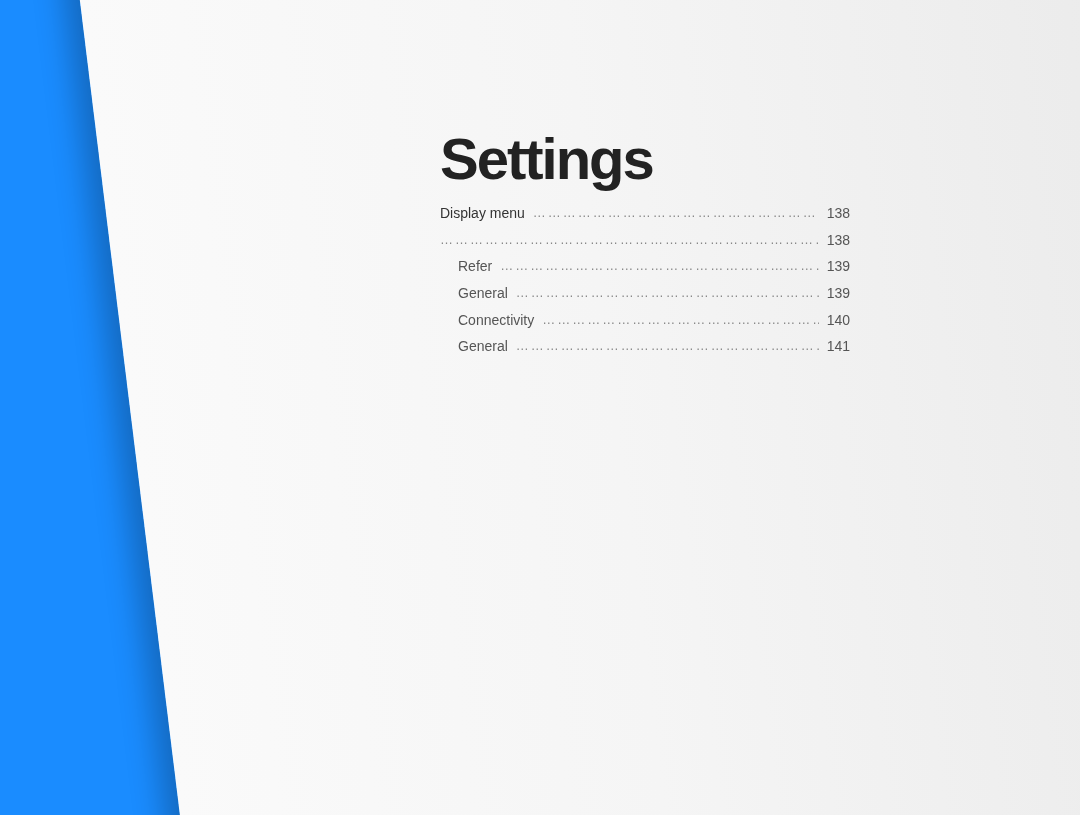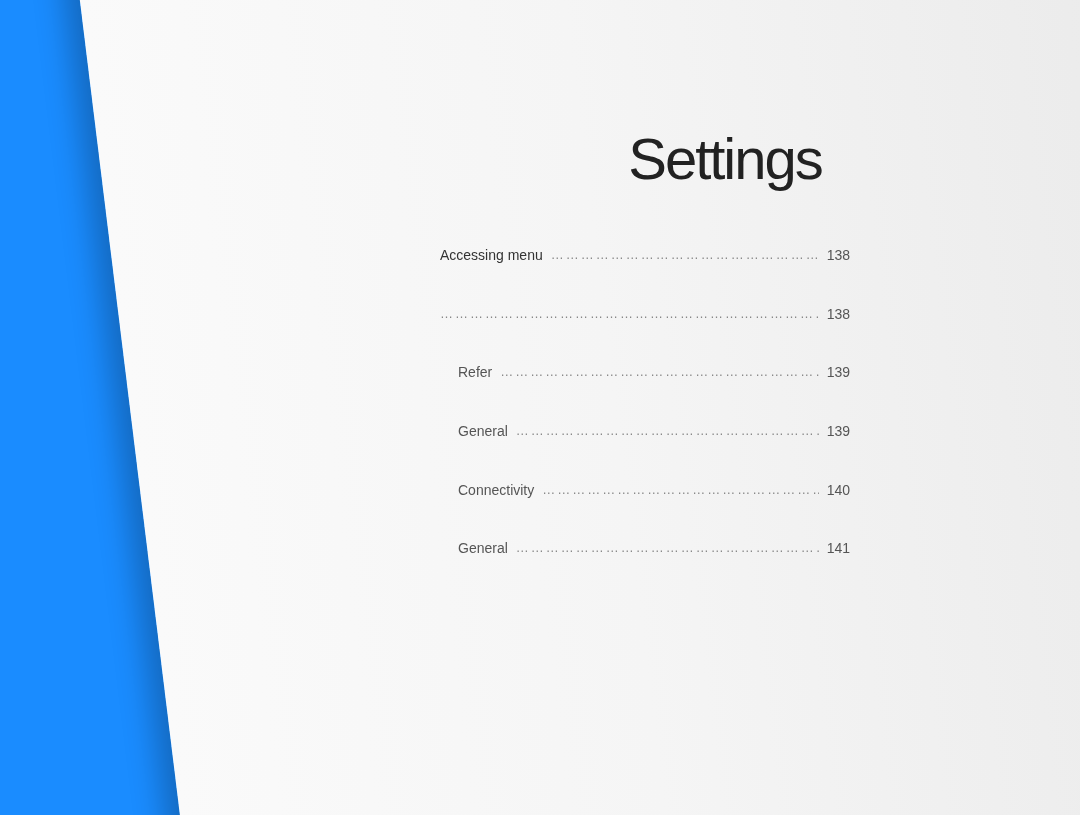--- a/index.html
+++ b/index.html
@@ -28,26 +28,25 @@
     }
     .content {
       position: absolute;
       top: 125px;
       left: 440px;
       width: 570px;
       color: #333;
     }
     .title {
       font-size: 58px;
-      font-weight: 400;
+      font-weight: 700;
       color: #222;
       letter-spacing: -2px;
-      margin-bottom: 18px;
+      margin-bottom: 8px;
       font-family: "Helvetica Neue", Helvetica, Arial, sans-serif;
-      text-align: center;
     }
     .subtitle {
       font-size: 14px;
       color: #555;
       margin-bottom: 45px;
       letter-spacing: 0.2px;
     }
     .toc {
       width: 410px;
     }
@@ -79,34 +78,33 @@
       position: relative;
       top: -1px;
     }
     .dots::before {
       content: "……………………………………………………………………………………………………";
     }
     .page-num {
       flex: 0 0 auto;
       padding-left: 8px;
       color: #555;
-      margin-top: 32px;
     }
   </style>
 </head>
 <body>
 
 <div class="page"></div>
 
 <div class="content">
   <h1 class="title">Settings</h1>
 
   <div class="toc">
     <div class="toc-row section">
-      <span class="label">Accessing menu</span>
+      <span class="label">Display menu</span>
       <span class="dots"></span>
       <span class="page-num">138</span>
     </div>
     <div class="toc-row item">
       <span class="dots"></span>
       <span class="page-num">138</span>
     </div>
     <div class="toc-row item">
       <span class="label">Refer</span>
       <span class="dots"></span>

